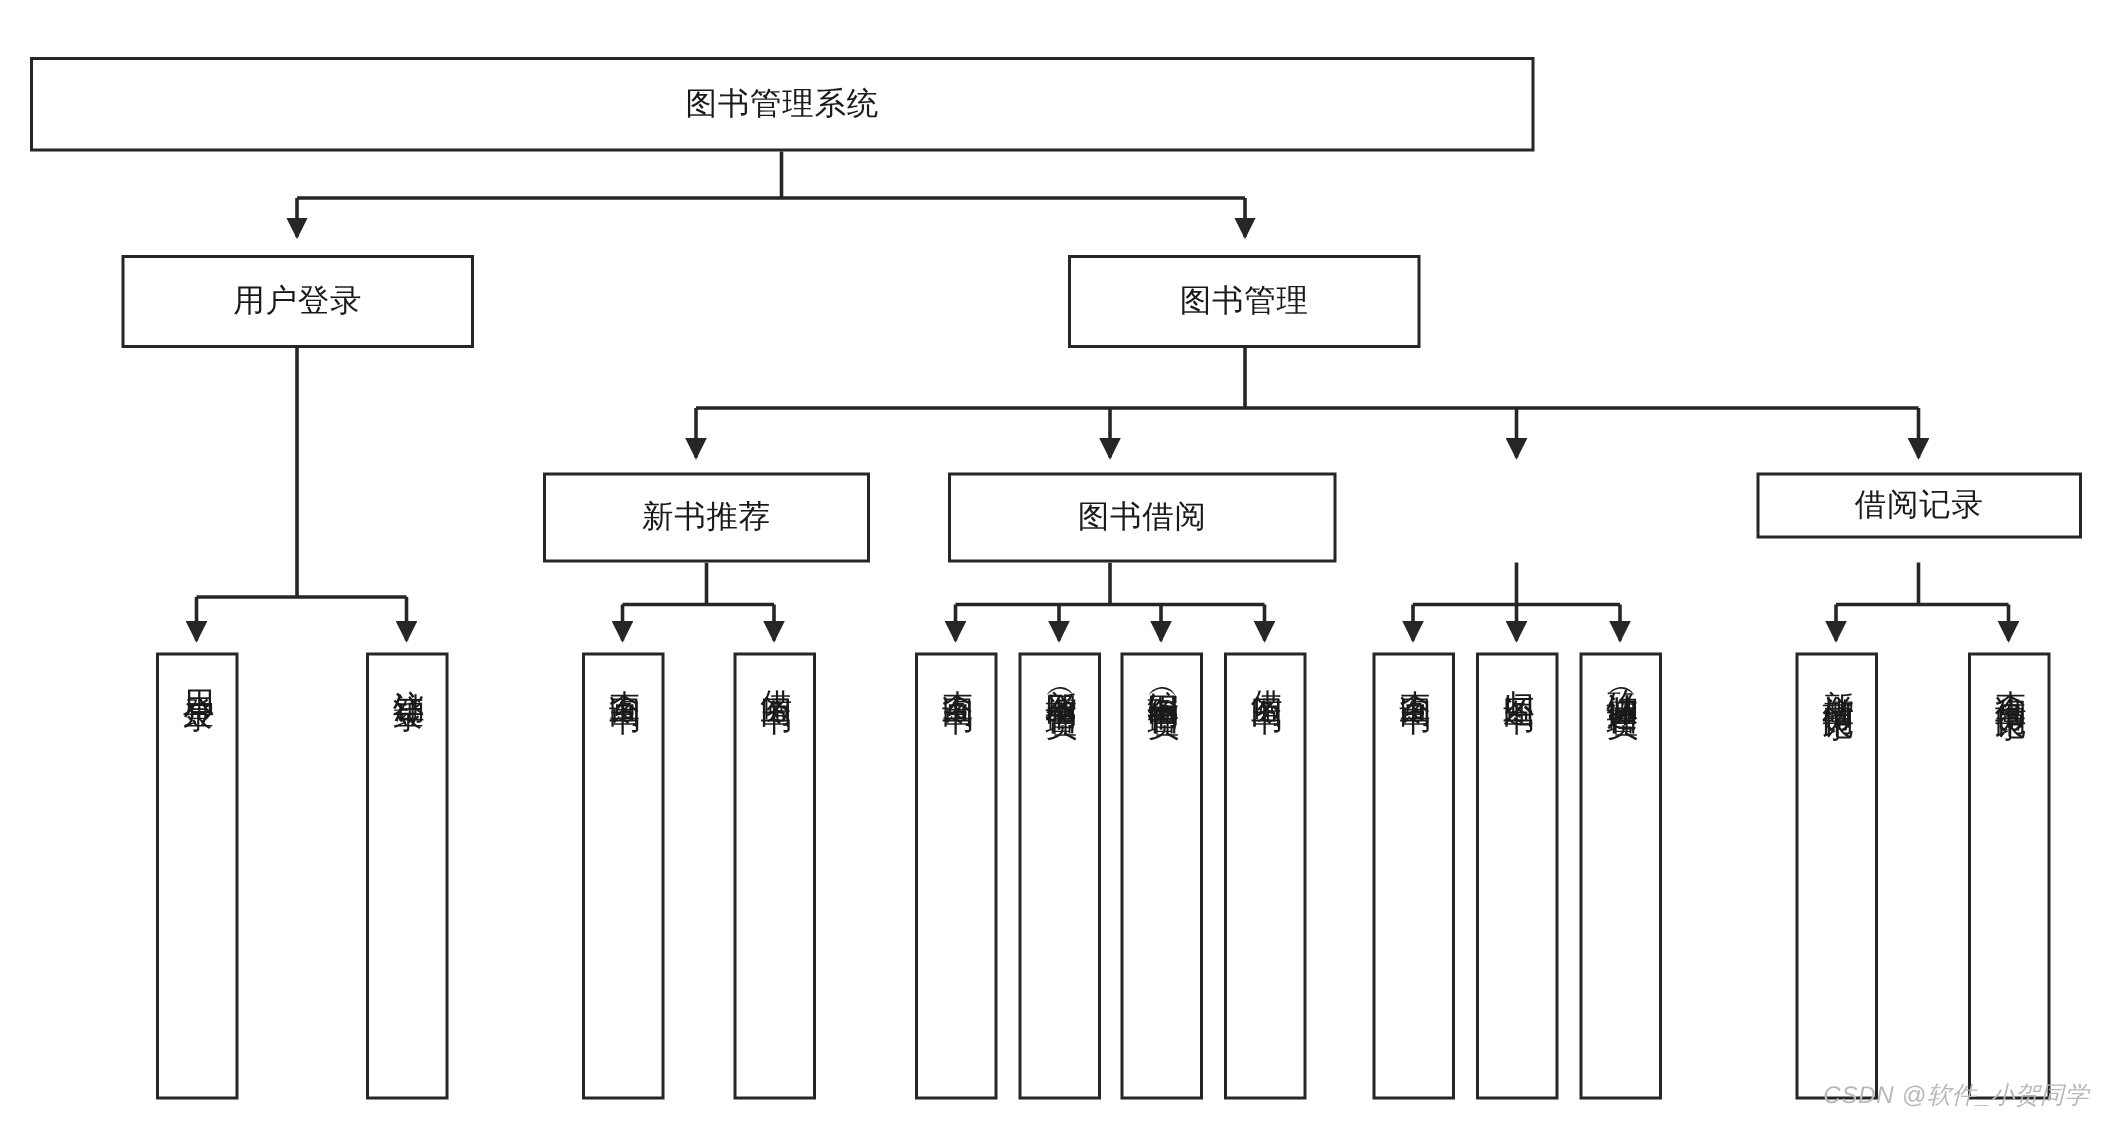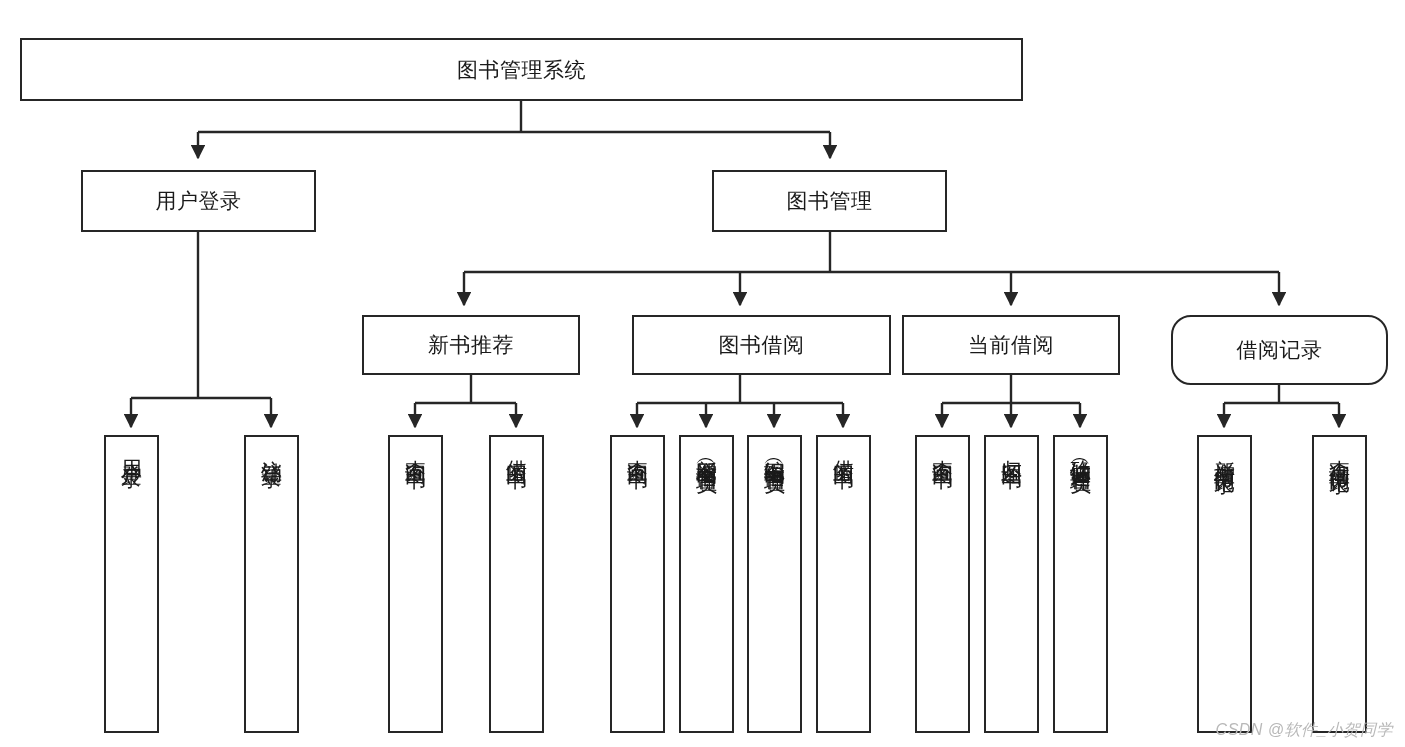--- a/index.html
+++ b/index.html
@@ -136,24 +136,21 @@
   <div class="node node-h" style="left:362px; top:315px; width:218px; height:60px;">
     <span class="node-label">新书推荐</span>
   </div>
 
   <div class="node node-h" style="left:712px; top:170px; width:235px; height:62px;">
     <span class="node-label">图书管理</span>
   </div>
   <div class="node node-h" style="left:632px; top:315px; width:259px; height:60px;">
     <span class="node-label">图书借阅</span>
   </div>
-  <div class="node node-h" style="left:902px; top:315px; width:218px; height:60px;">
-    <span class="node-label">当前借阅</span>
-  </div>
-  <div class="node node-h" style="left:1171px; top:315px; width:217px; height:70px;border-radius:20px;">
+  <div class="node node-h" style="left:1171px; top:315px; width:217px; height:44px;">
     <span class="node-label">借阅记录</span>
   </div>
 
   <div class="node node-v" style="left:104px; top:435px; width:55px; height:298px;">
     <span class="node-label">用户登录</span>
   </div>
   <div class="node node-v" style="left:244px; top:435px; width:55px; height:298px;">
     <span class="node-label">注销登录</span>
   </div>
 

